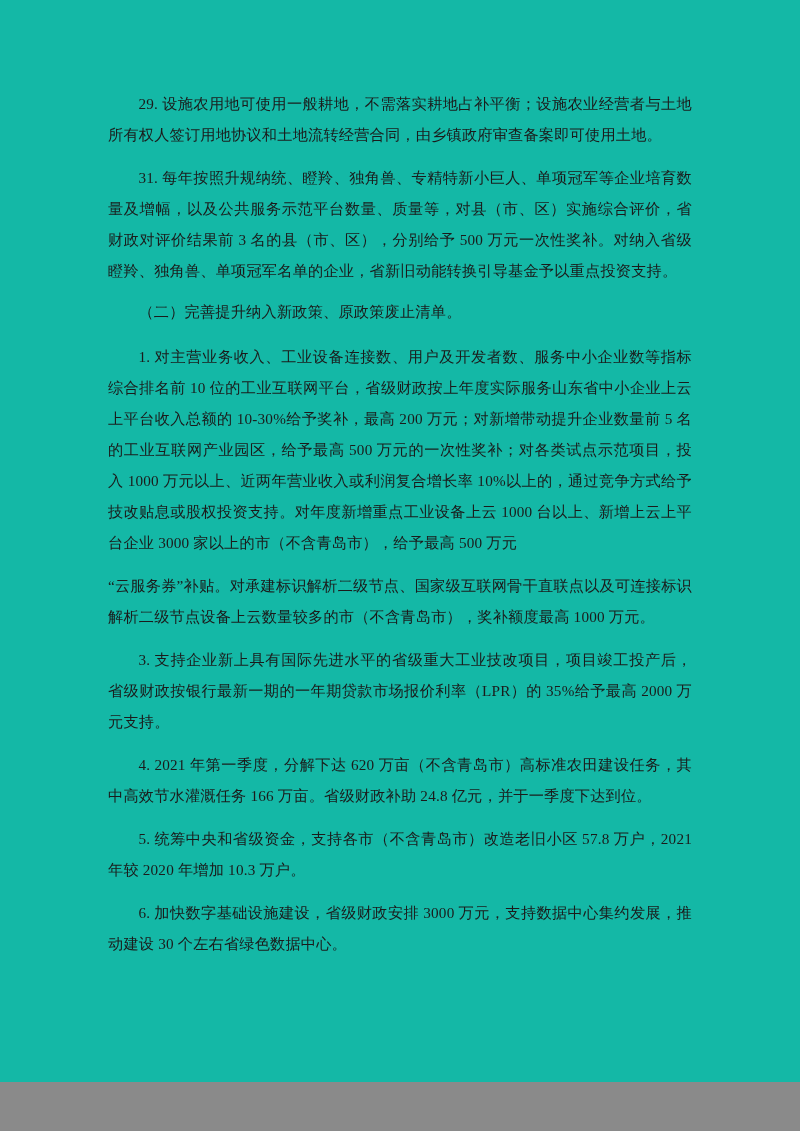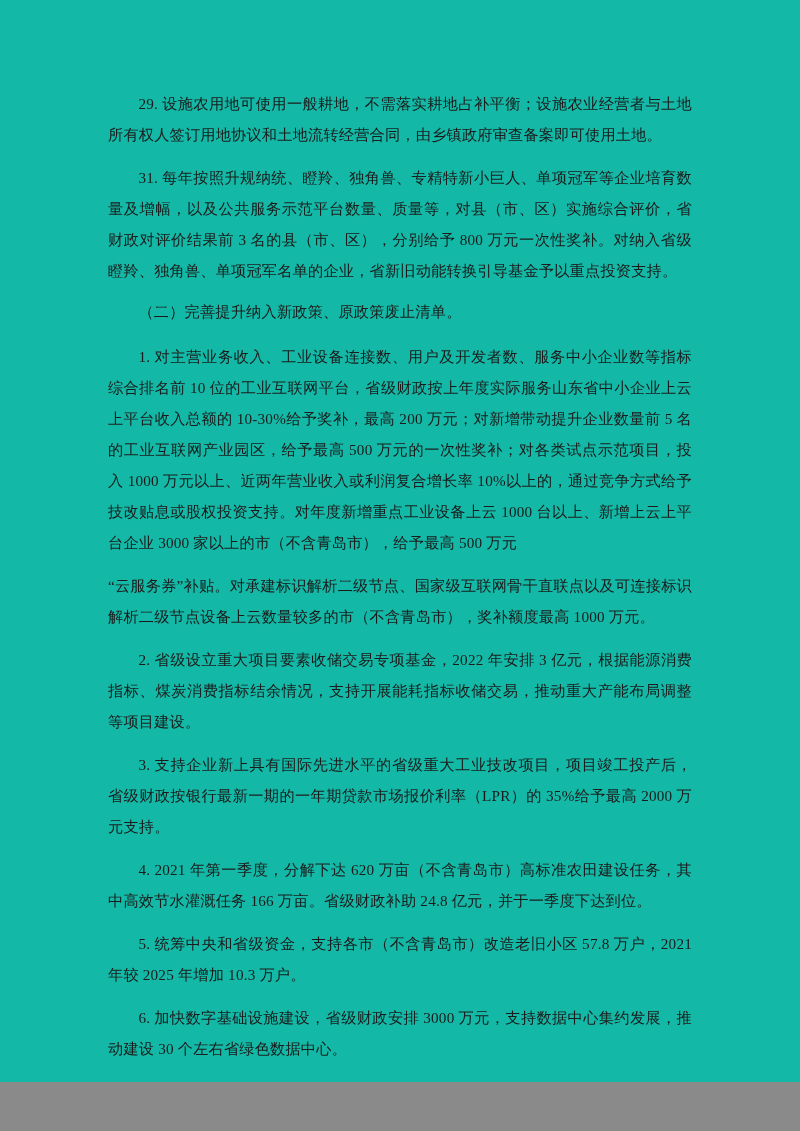--- a/index.html
+++ b/index.html
@@ -44,24 +44,23 @@
     text-indent: 2em;
     font-family: Liberation Mono, monospace;
   }
 </style>
 </head>
 <body>
 
 <div class="page">
   <div class="page-inner">
     <p class="para">29. 设施农用地可使用一般耕地，不需落实耕地占补平衡；设施农业经营者与土地所有权人签订用地协议和土地流转经营合同，由乡镇政府审查备案即可使用土地。</p>
-    <p class="para">31. 每年按照升规纳统、瞪羚、独角兽、专精特新小巨人、单项冠军等企业培育数量及增幅，以及公共服务示范平台数量、质量等，对县（市、区）实施综合评价，省财政对评价结果前 3 名的县（市、区），分别给予 800 万元一次性奖补。对纳入省级瞪羚、独角兽、单项冠军名单的企业，省新旧动能转换引导基金予以重点投资支持。</p>
+    <p class="para">31. 每年按照升规纳统、瞪羚、独角兽、专精特新小巨人、单项冠军等企业培育数量及增幅，以及公共服务示范平台数量、质量等，对县（市、区）实施综合评价，省财政对评价结果前 3 名的县（市、区），分别给予 500 万元一次性奖补。对纳入省级瞪羚、独角兽、单项冠军名单的企业，省新旧动能转换引导基金予以重点投资支持。</p>
     <p class="para heading">（二）完善提升纳入新政策、原政策废止清单。</p>
     <p class="para">1. 对主营业务收入、工业设备连接数、用户及开发者数、服务中小企业数等指标综合排名前 10 位的工业互联网平台，省级财政按上年度实际服务山东省中小企业上云上平台收入总额的 10-30%给予奖补，最高 200 万元；对新增带动提升企业数量前 5 名的工业互联网产业园区，给予最高 500 万元的一次性奖补；对各类试点示范项目，投入 1000 万元以上、近两年营业收入或利润复合增长率 10%以上的，通过竞争方式给予技改贴息或股权投资支持。对年度新增重点工业设备上云 1000 台以上、新增上云上平台企业 3000 家以上的市（不含青岛市），给予最高 500 万元</p>
     <p class="para" style="text-indent:0;">“云服务券”补贴。对承建标识解析二级节点、国家级互联网骨干直联点以及可连接标识解析二级节点设备上云数量较多的市（不含青岛市），奖补额度最高 1000 万元。</p>
-    <p class="para">2. 省级设立重大项目要素收储交易专项基金，2022 年安排 3 亿元，根据能源消费指标、煤炭消费指标结余情况，支持开展能耗指标收储交易，推动重大产能布局调整等项目建设。</p>
     <p class="para">3. 支持企业新上具有国际先进水平的省级重大工业技改项目，项目竣工投产后，省级财政按银行最新一期的一年期贷款市场报价利率（LPR）的 35%给予最高 2000 万元支持。</p>
     <p class="para">4. 2021 年第一季度，分解下达 620 万亩（不含青岛市）高标准农田建设任务，其中高效节水灌溉任务 166 万亩。省级财政补助 24.8 亿元，并于一季度下达到位。</p>
-    <p class="para">5. 统筹中央和省级资金，支持各市（不含青岛市）改造老旧小区 57.8 万户，2021 年较 2025 年增加 10.3 万户。</p>
+    <p class="para">5. 统筹中央和省级资金，支持各市（不含青岛市）改造老旧小区 57.8 万户，2021 年较 2020 年增加 10.3 万户。</p>
     <p class="para">6. 加快数字基础设施建设，省级财政安排 3000 万元，支持数据中心集约发展，推动建设 30 个左右省绿色数据中心。</p>
 
   </div>
 </div>
 
 </body></html>

